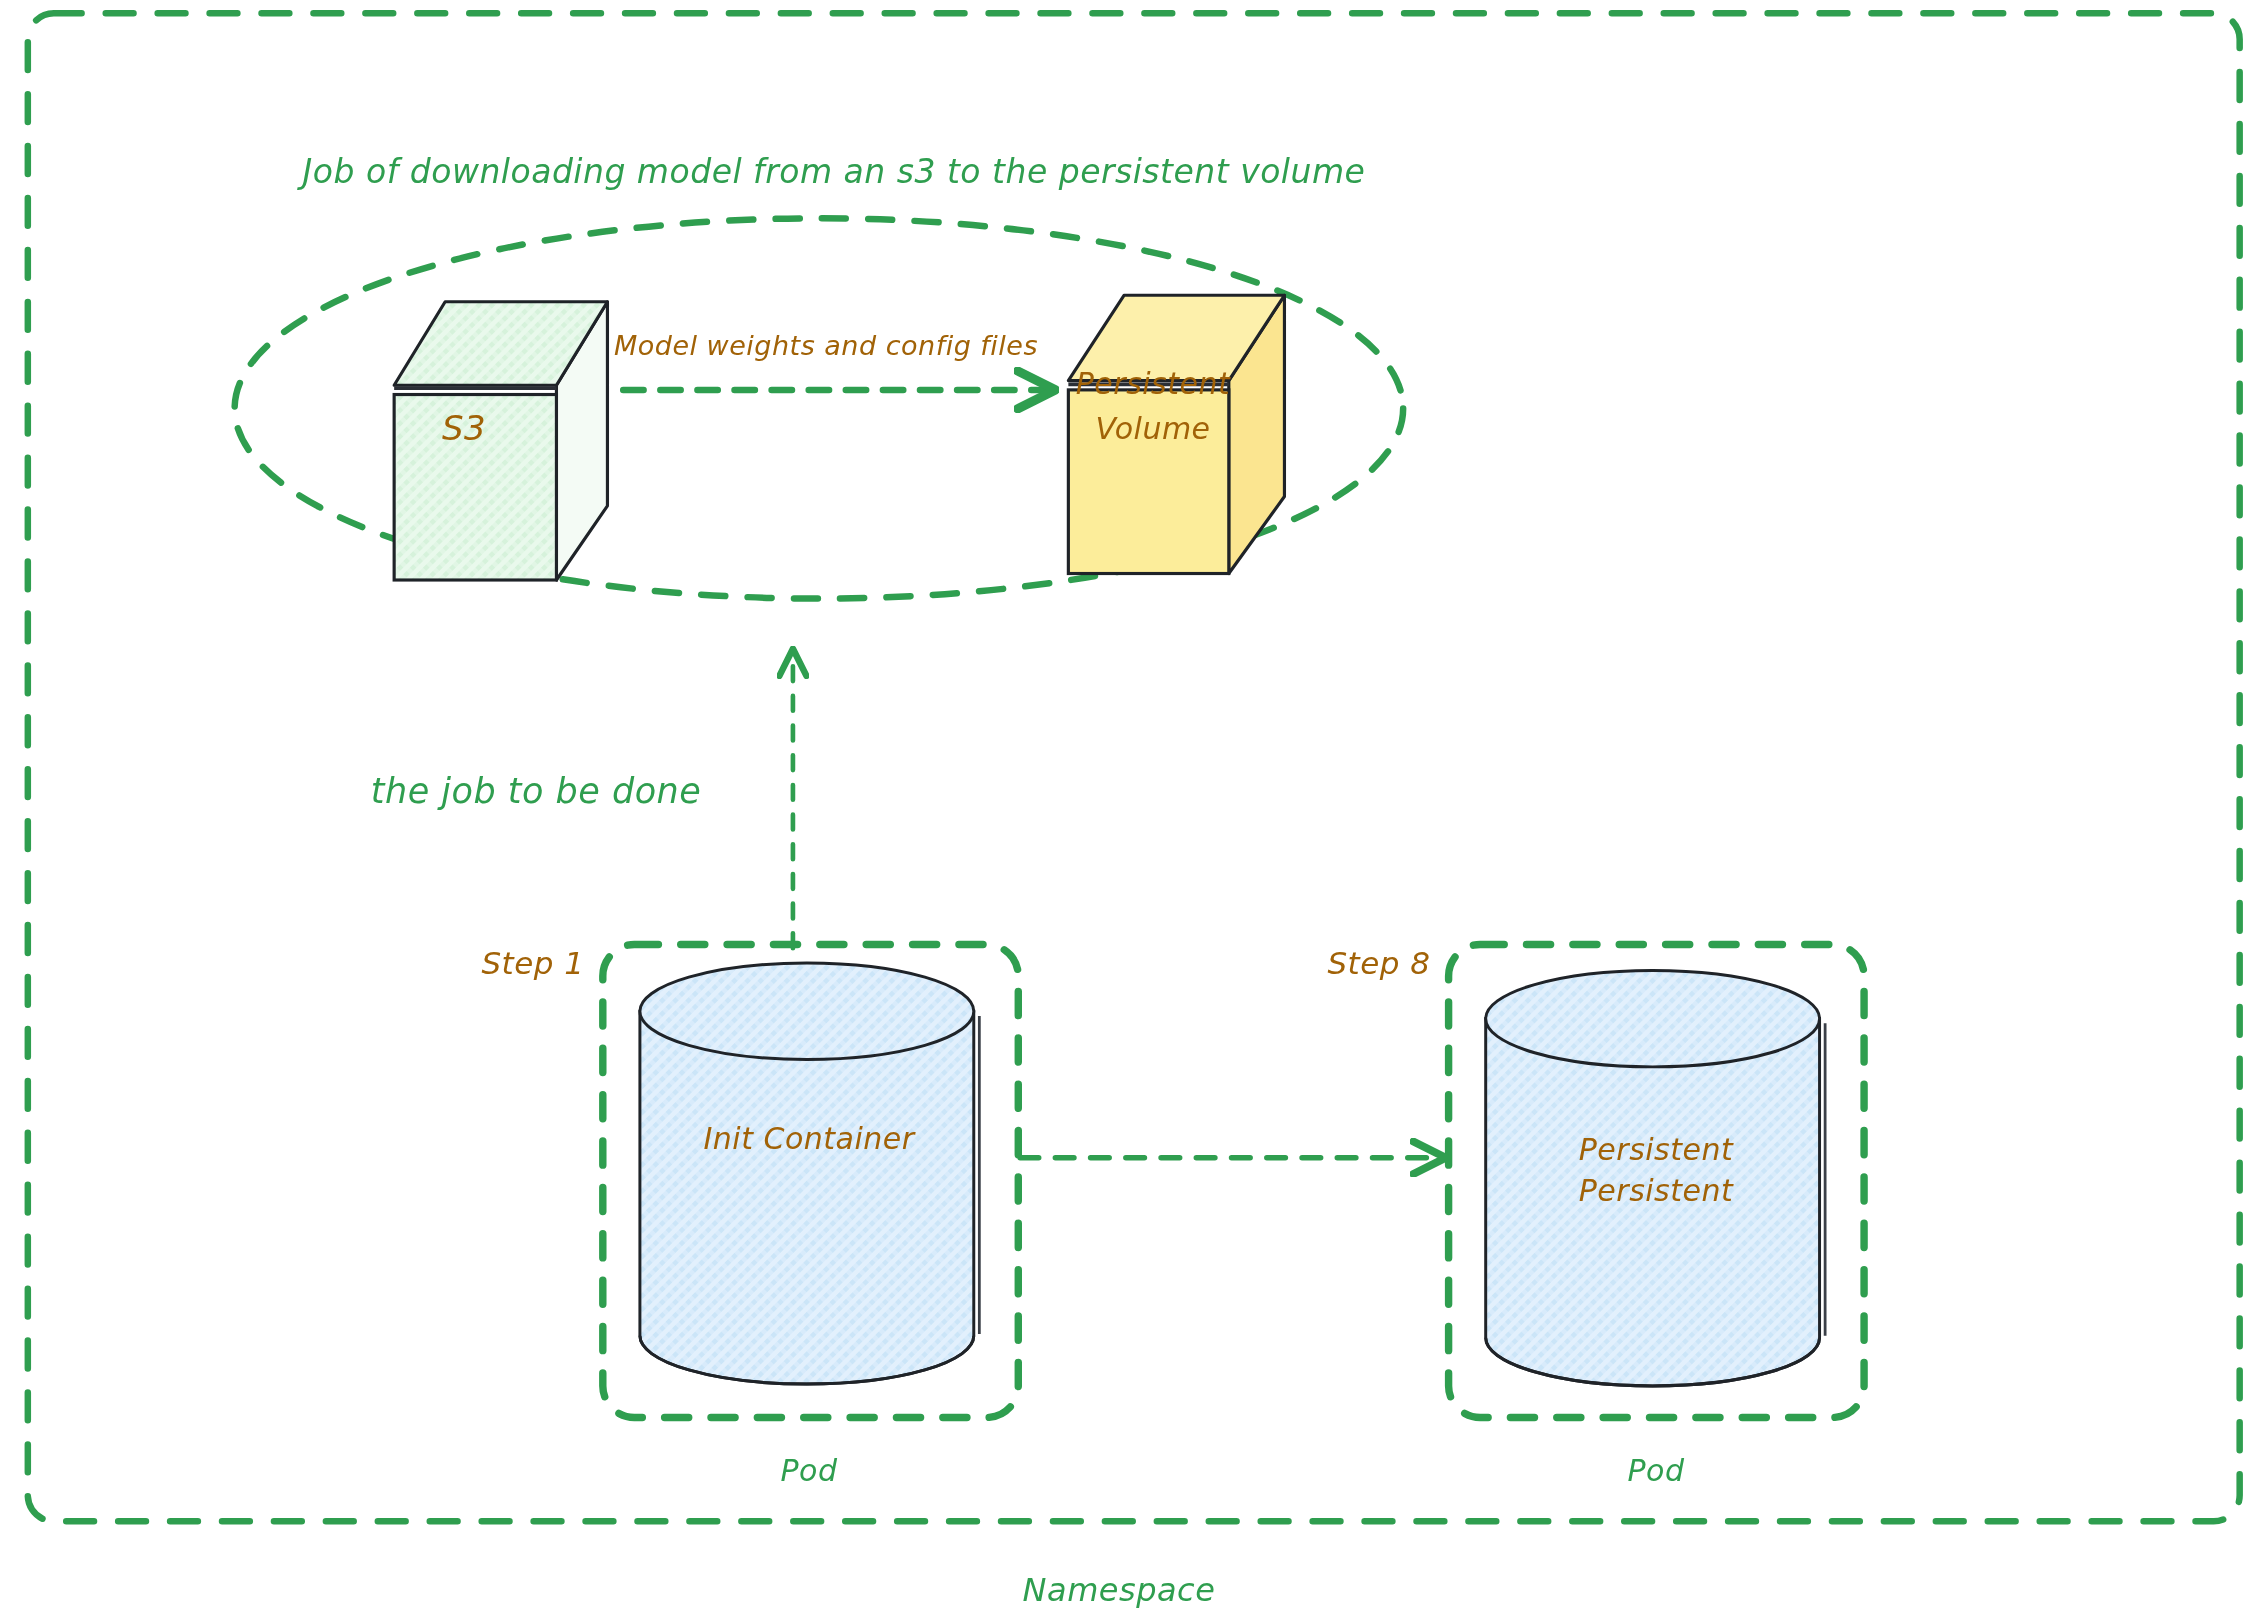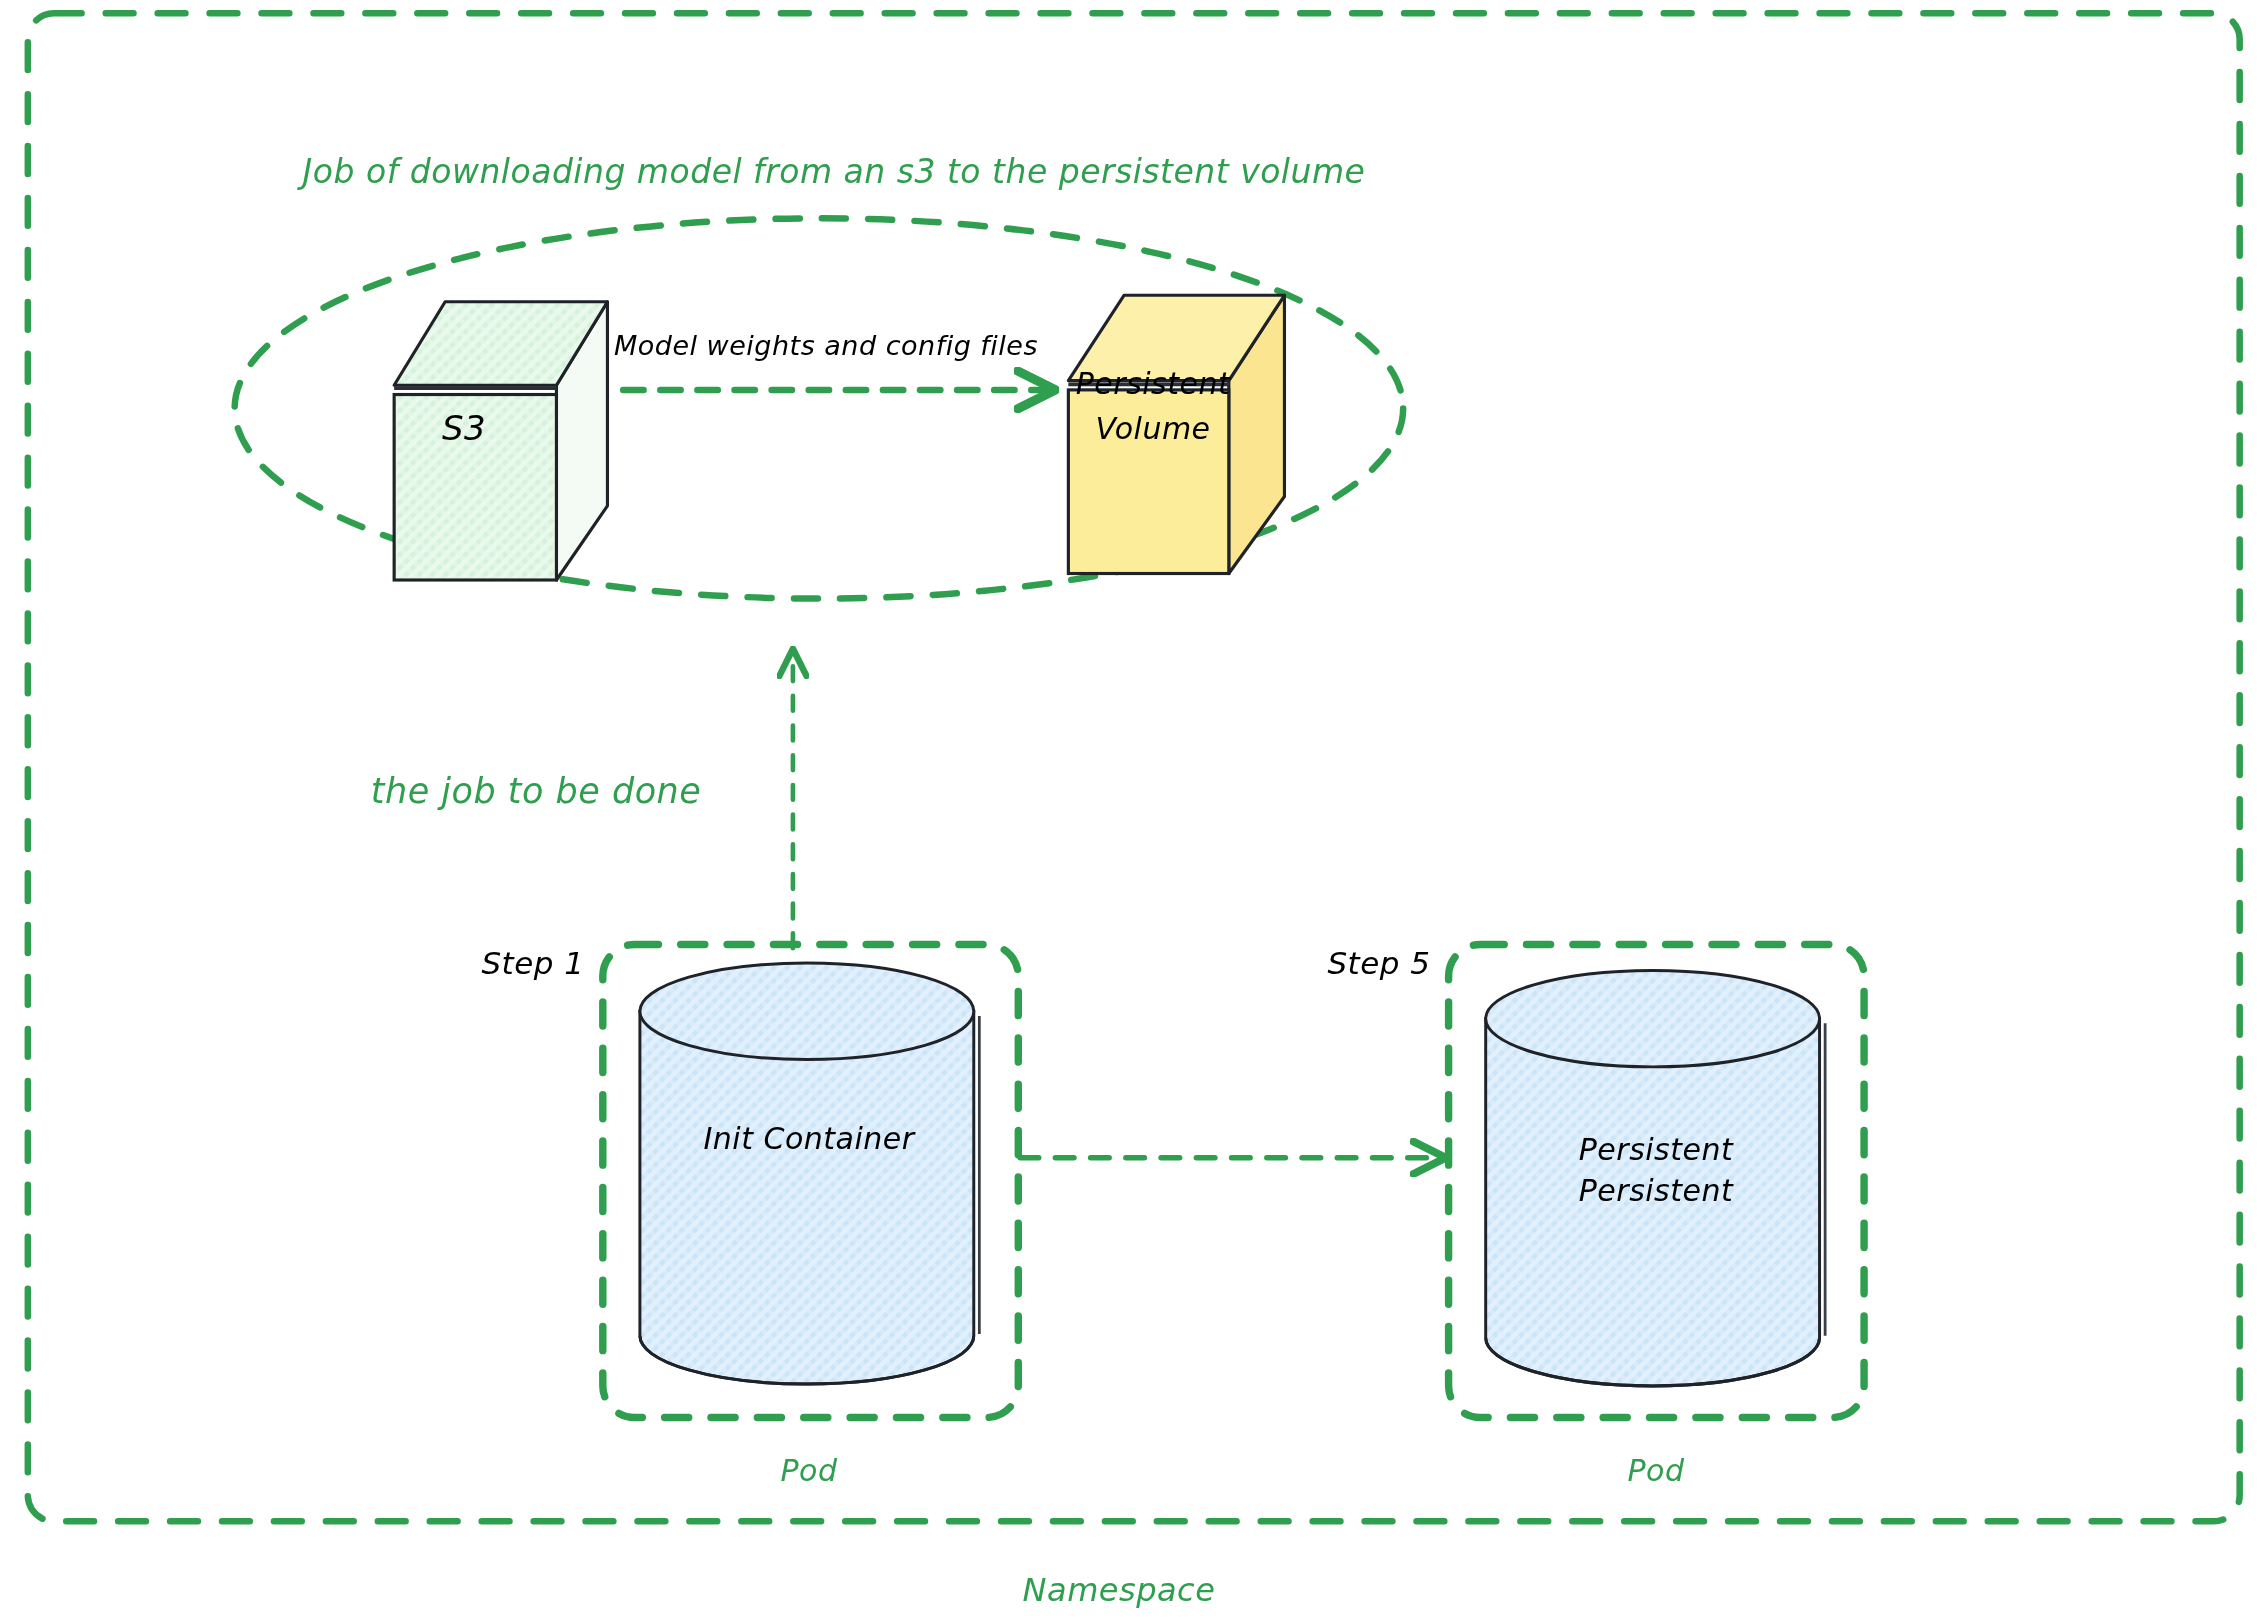--- a/index.html
+++ b/index.html
@@ -29,21 +29,21 @@
     overflow: visible;
   }
   .lbl {
     position: absolute;
     white-space: pre;
     font-family: "DejaVu Sans", sans-serif;
     line-height: 1.22;
     letter-spacing: 0.5px;
   }
   .lbl-green { color: #2f9e4f; }
-  .lbl-dark  { color: #000000; }
+  .lbl-dark  { color: #a16207; }
   .center { text-align: center; transform: translateX(-50%); }
   .handwrite { font-style: italic; font-weight: 500; }
 </style>
 </head>
 <body>
 
 <div id="stage">
 
   <svg class="layer" viewBox="0 0 2438 1746" xmlns="http://www.w3.org/2000/svg">
     <defs>
@@ -135,21 +135,21 @@
 
 
   <div class="lbl lbl-green handwrite center" style="left:536px; top:770px; font-size:35px;">the job to be done</div>
 
   <div class="lbl lbl-dark handwrite center" style="left:533px; top:945px; font-size:31px;">Step 1</div>
 
   <div class="lbl lbl-dark handwrite center" style="left:809px; top:1121px; font-size:30px;">Init Container</div>
 
   <div class="lbl lbl-green handwrite center" style="left:809px; top:1453px; font-size:30px;">Pod</div>
 
-  <div class="lbl lbl-dark handwrite center" style="left:1379px; top:945px; font-size:31px;">Step 5</div>
+  <div class="lbl lbl-dark handwrite center" style="left:1379px; top:945px; font-size:31px;">Step 8</div>
 
   <div class="lbl lbl-dark handwrite center" style="left:1656px; top:1132px; font-size:30px;">Persistent</div>
 
   <div class="lbl lbl-dark handwrite center" style="left:1656px; top:1173px; font-size:30px;">Persistent</div>
 
   <div class="lbl lbl-green handwrite center" style="left:1656px; top:1453px; font-size:30px;">Pod</div>
 
   <div class="lbl lbl-green handwrite center" style="left:1071px; top:1571px; font-size:32px;margin-left:48px;">Namespace</div>
 
 </div>

